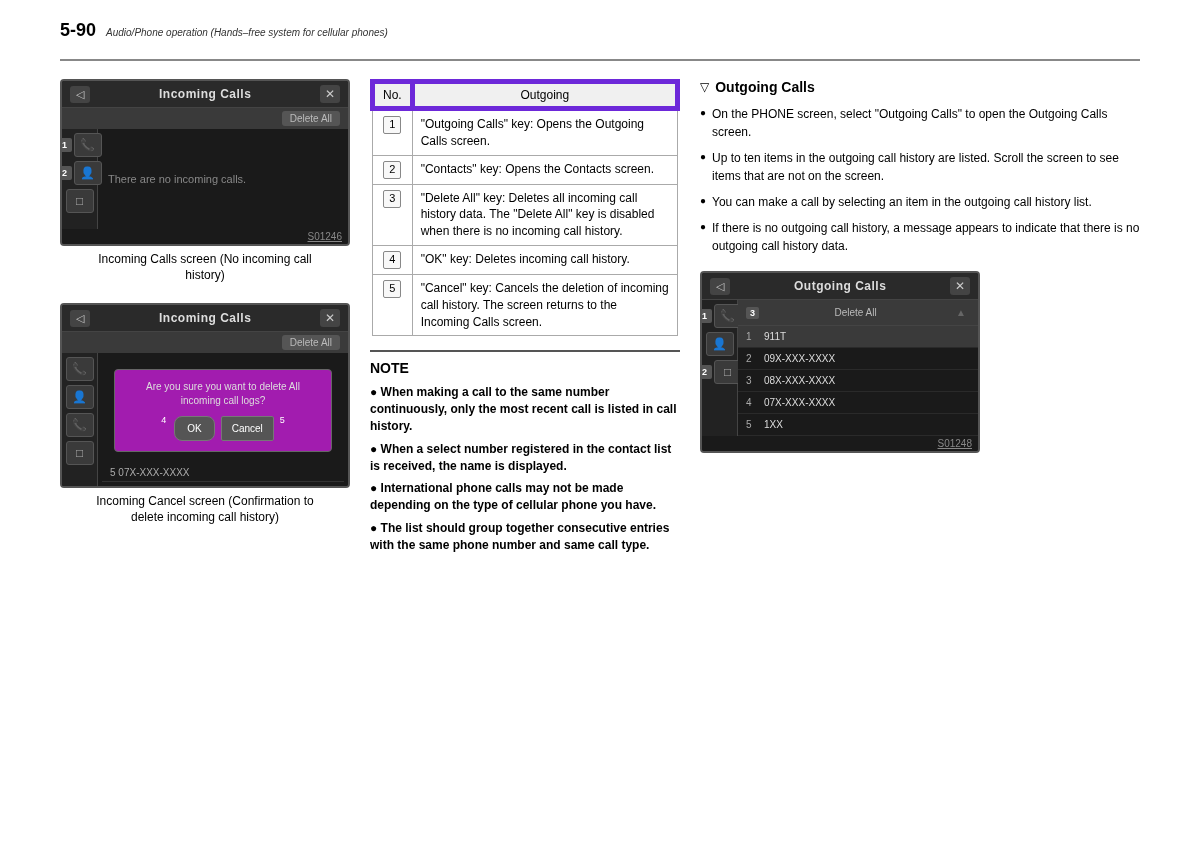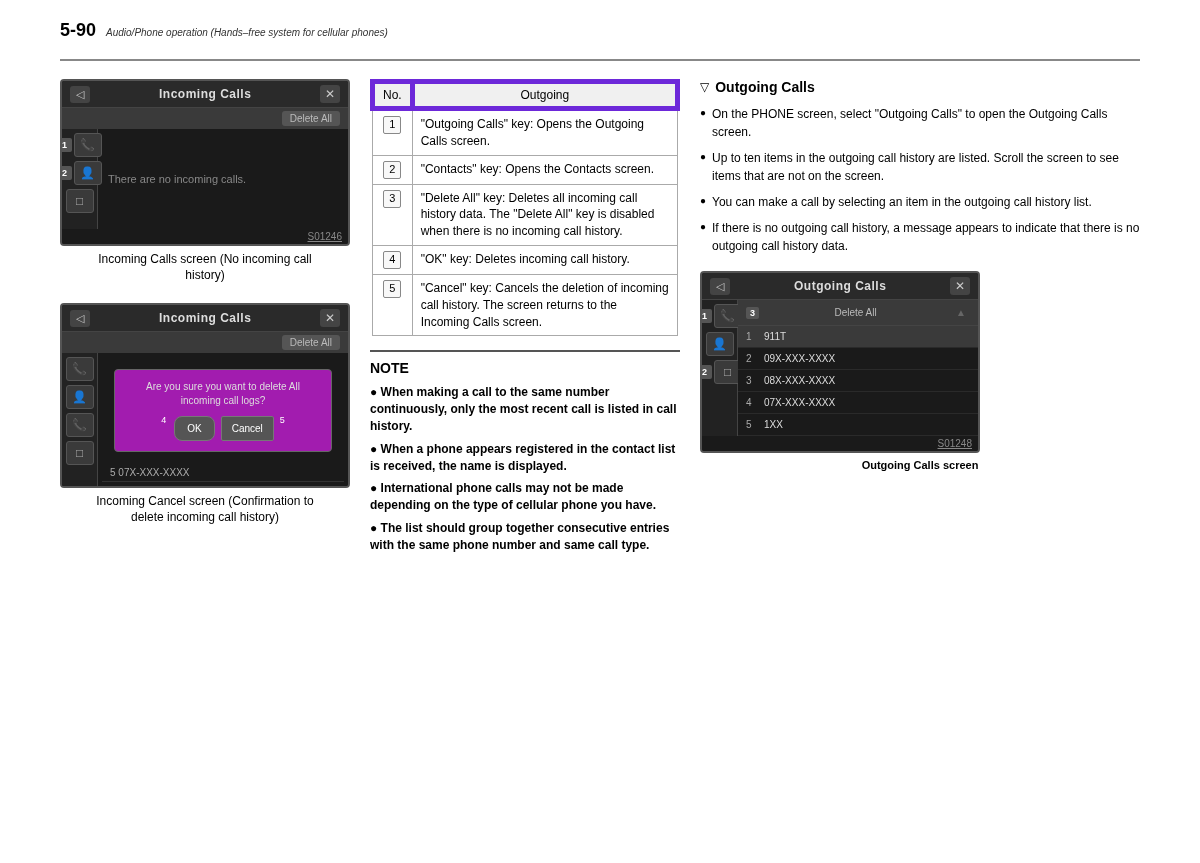--- a/index.html
+++ b/index.html
@@ -588,21 +588,21 @@
               <td class="table-no-cell"><span class="num-box">5</span></td>
               <td>"Cancel" key: Cancels the deletion of incoming call history. The screen returns to the Incoming Calls screen.</td>
             </tr>
           </tbody>
       </table>
 
       <div class="note-section">
         <div class="note-title">NOTE</div>
         <div id="note-items-container">
         <div class="note-item">When making a call to the same number continuously, only the most recent call is listed in call history.</div>
-            <div class="note-item">When a phone appears registered in the contact list is received, the name is displayed.</div>
+            <div class="note-item">When a select number registered in the contact list is received, the name is displayed.</div>
             <div class="note-item">International phone calls may not be made depending on the type of cellular phone you have.</div>
             <div class="note-item">The list should group together consecutive entries with the same phone number and same call type.</div>
           </div>
       </div>
 
     </div>
 
     <div class="right-column">
 
       <div class="section-heading">
@@ -667,19 +667,18 @@
                   </div>
                   <div class="outgoing-list-item">
                     <span class="item-num">5</span>
                     <span class="item-text">1XX</span>
                   </div>
                 </div>
             </div>
           </div>
           <div class="image-code">S01248</div>
         </div>
-        <div class="outgoing-screen-caption">Outgoing Calls screen</div>
       </div>
 
     </div>
 
   </div>
 </div>
 
 </body></html>

